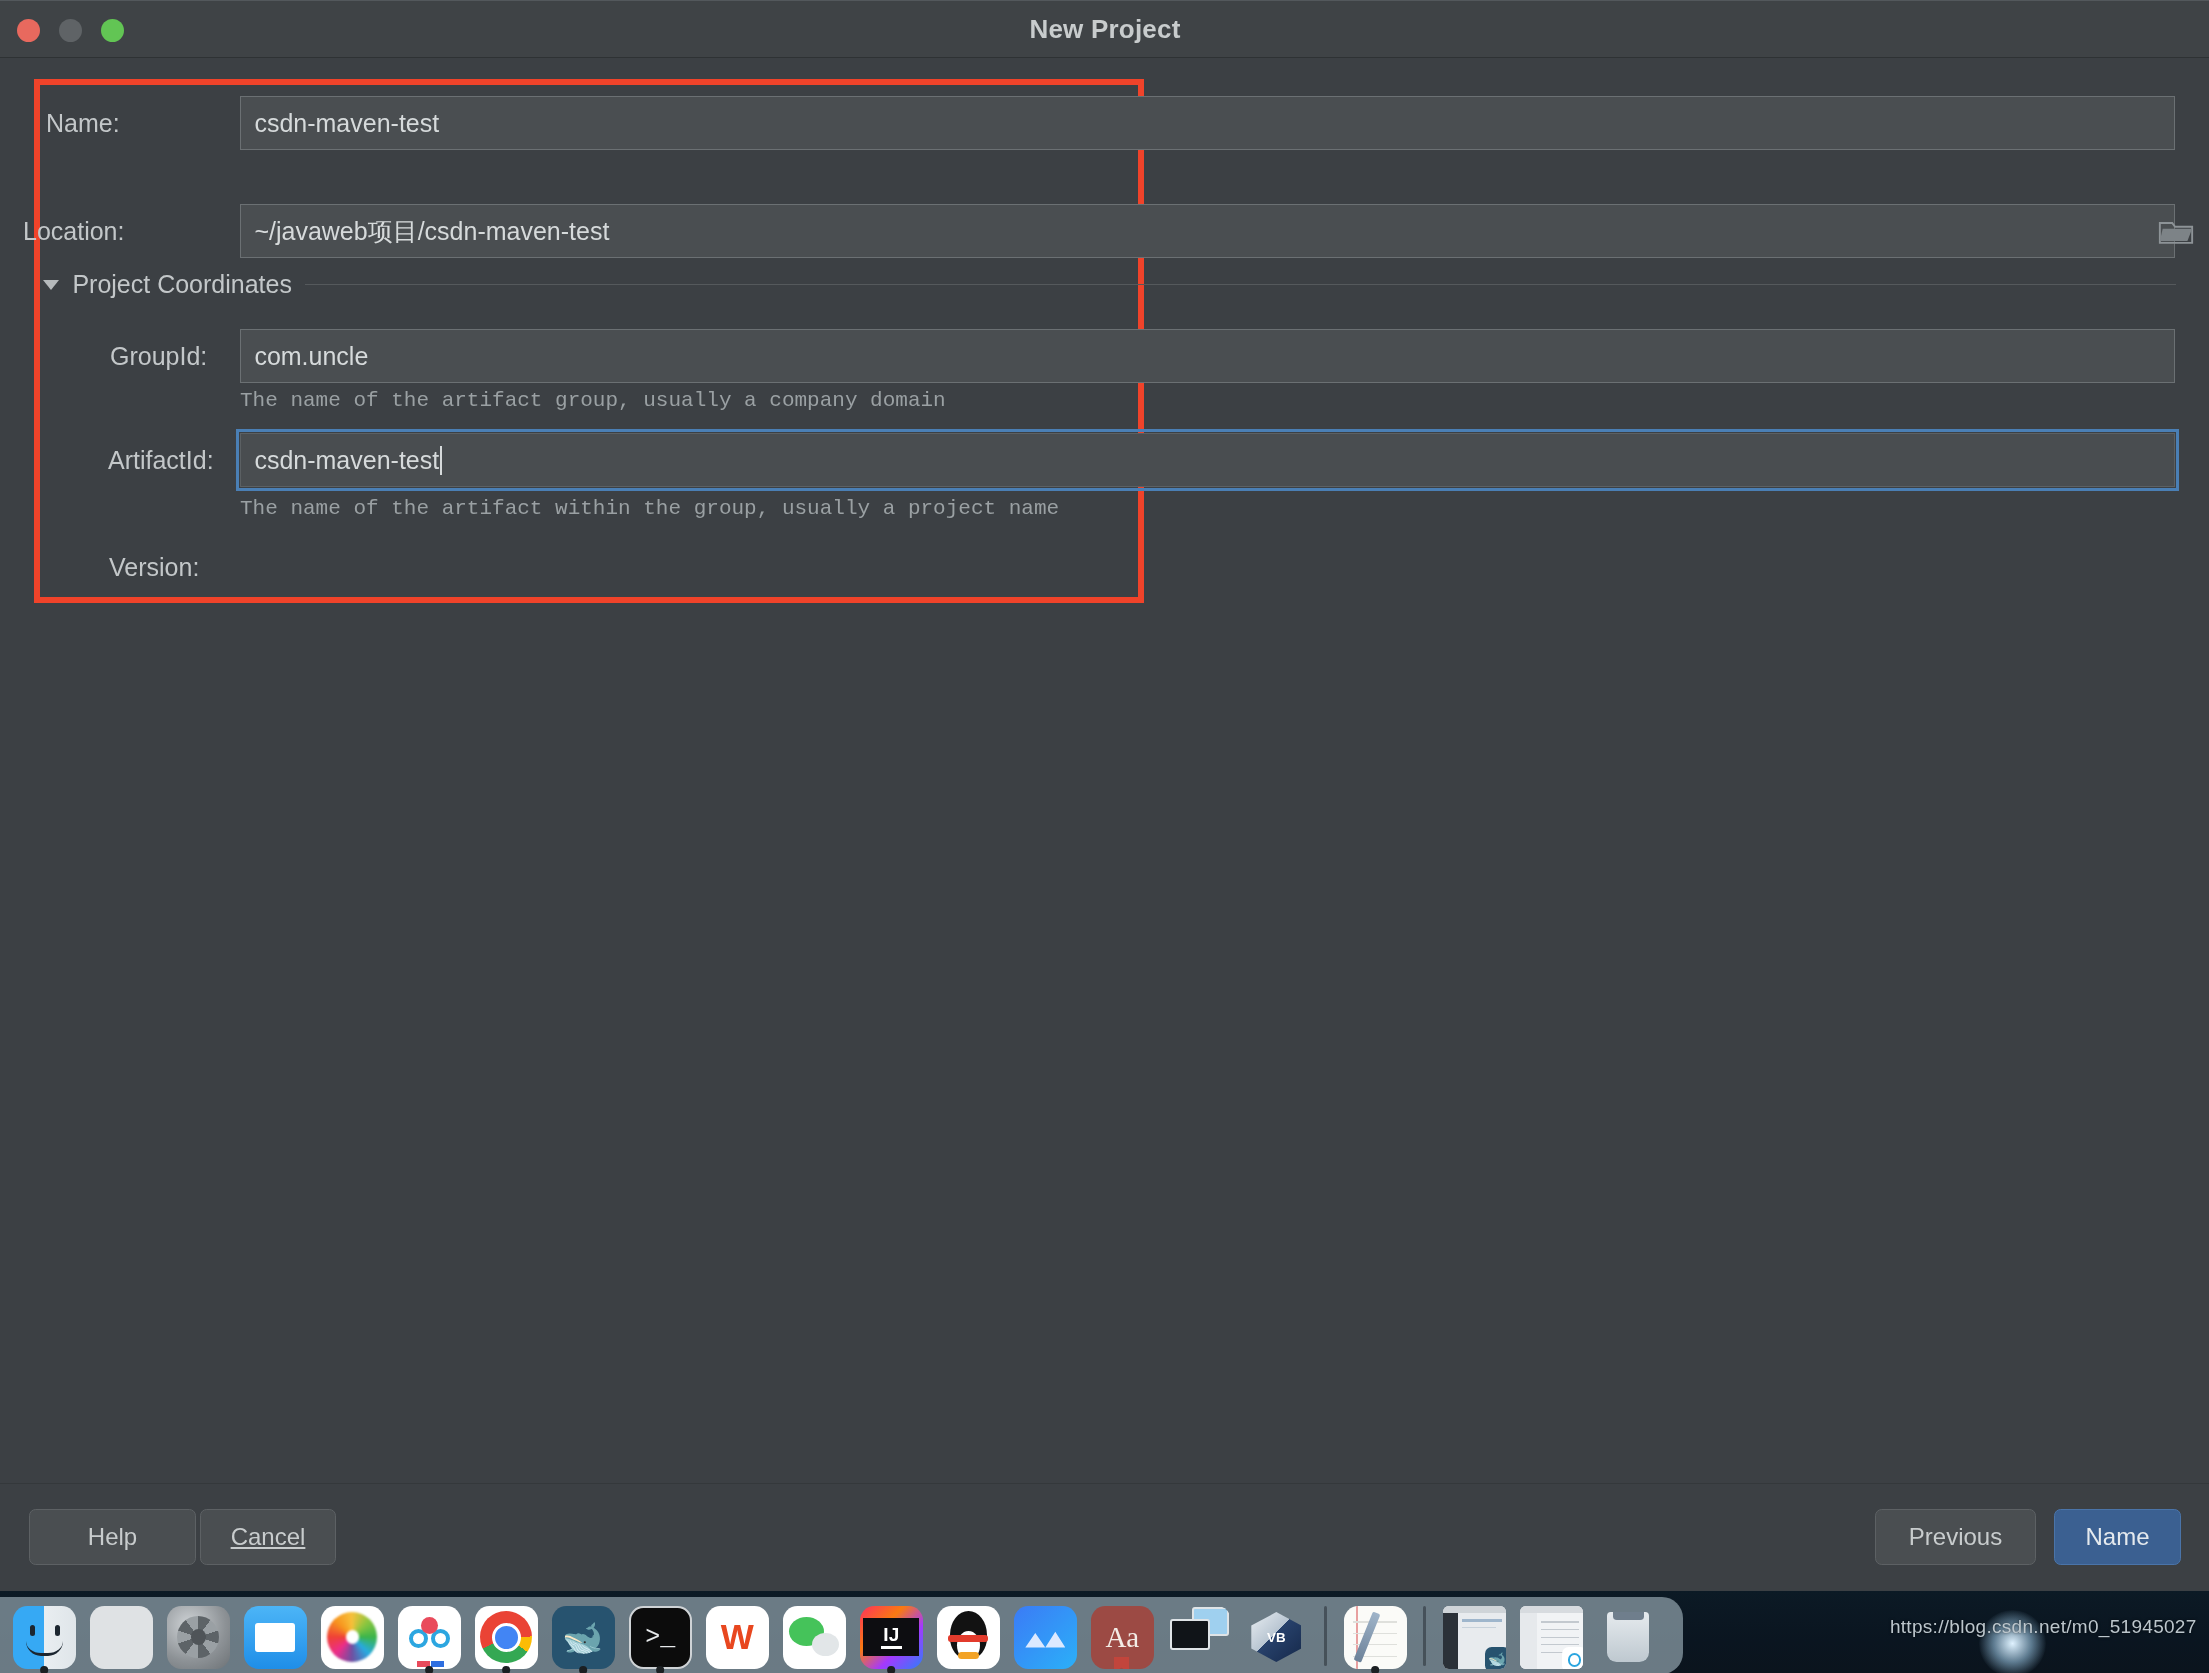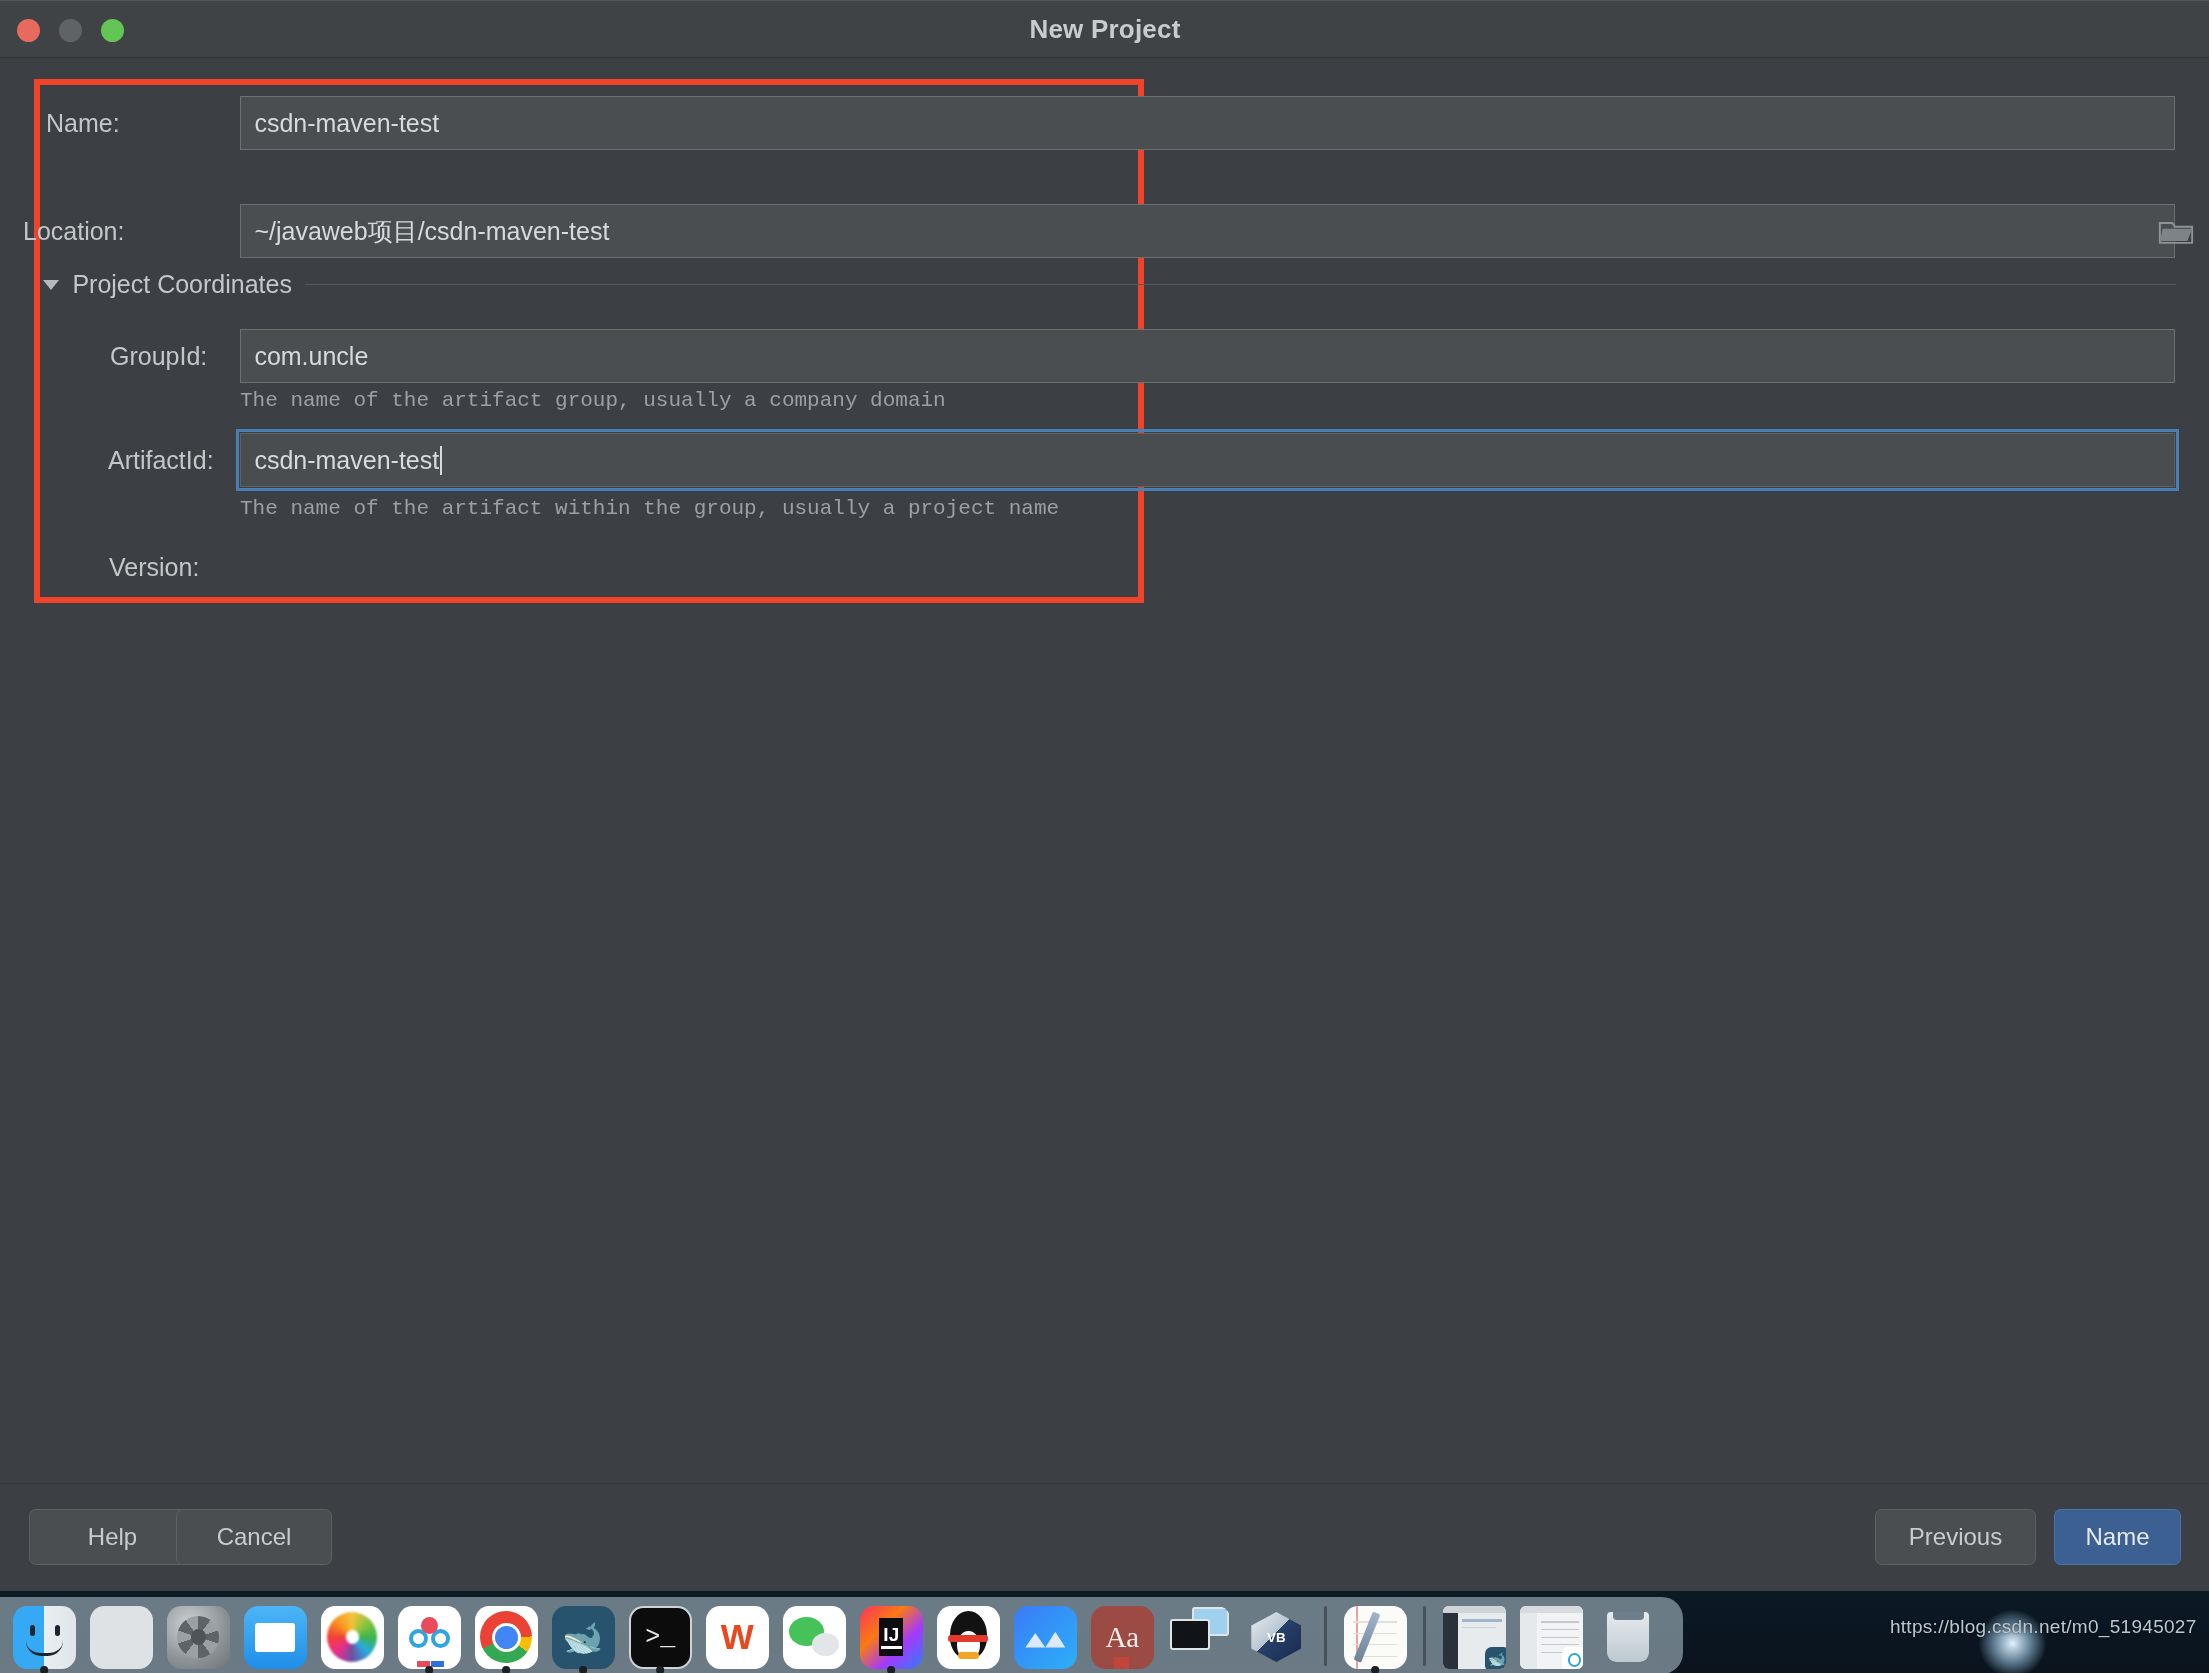--- a/index.html
+++ b/index.html
@@ -104,21 +104,21 @@
   }
   .btn{
     position:absolute; top:25px; height:56px;
     background:#4a4e51; border:1px solid #5d6164; border-radius:6.7px;
     color:#c8cccd; font-size:24px;
     display:flex; align-items:center; justify-content:center;
     cursor:pointer;
   }
   .btn.primary{ background:#3b6091; border-color:#4a74a9; color:#e5eaee; }
   #btn-help{ left:29px; width:167px; }
-  #btn-cancel{ left:176px; width:156px; }
+  #btn-cancel{ left:200px; width:136px;text-decoration:underline; }
   #btn-previous{ left:1875px; width:161px; }
   #btn-next{ left:2054px; width:127px; }
 
   
   #desktop{
     position:absolute; left:0; top:1591px; width:2210px; height:83px;
     background:linear-gradient(180deg,#0c1a25 0%,#0a1520 60%,#0b141d 100%);
     overflow:hidden;
   }
   #glow{
@@ -197,21 +197,21 @@
   .ic-mysql{ background:#27536f;}
   .ic-mysql .dolph{ color:#dfe9ef; font-size:33px; }
   .ic-term{ background:#0c0c0c; border:2.9px solid #cfd3d6;}
   .ic-term span{ color:#e6e9eb; font-size:25px; font-family:"Liberation Mono",monospace;}
   .ic-wps{ background:#fff;}
   .ic-wps span{ color:#e8471f; font-size:35px; font-weight:bold;}
   .ic-wechat{ background:#fff; position:relative;}
   .ic-wechat .g{position:absolute;width:35px;height:29px;background:#45c35a;border-radius:50%;left:5.8px;top:11.5px;}
   .ic-wechat .w{position:absolute;width:27px;height:23px;background:#e2e6e8;border-radius:50%;left:29px;top:27px;}
   .ic-idea{ background:linear-gradient(135deg,#fe315d 0%,#f97a12 35%,#a439fe 65%,#2d7ff9 100%); }
-  .ic-idea .sq{ width:24px;height:38px;background:#0d0d11;display:flex;flex-direction:column;
+  .ic-idea .sq{ width:56px;height:38px;background:#0d0d11;display:flex;flex-direction:column;
      align-items:center;justify-content:center;}
   .ic-idea .sq b{ color:#fff;font-size:19px;line-height:17.3px;}
   .ic-idea .sq i{ display:block;width:21px;height:2.9px;background:#fff;margin-top:2.9px;}
   .ic-qq{ background:#fff; position:relative;}
   .ic-qq .pg{position:absolute;left:13.4px;top:5.8px;width:37px;height:48px;background:#121212;border-radius:50% 50% 45% 45%;}
   .ic-qq .bel{position:absolute;left:20px;top:25px;width:23px;height:29px;background:#fff;border-radius:50%;}
   .ic-qq .sc{position:absolute;left:11.5px;top:29px;width:40px;height:7.7px;background:#e23b2c;border-radius:2.9px;}
   .ic-qq .bk{position:absolute;left:21px;top:46px;width:21px;height:7.7px;background:#f3a326;border-radius:3.8px;}
   .ic-xmind{ background:linear-gradient(135deg,#3b7bf6,#2bb0f8);}
   .ic-xmind .m{ width:40px;height:21px;background:#dce9ff;

